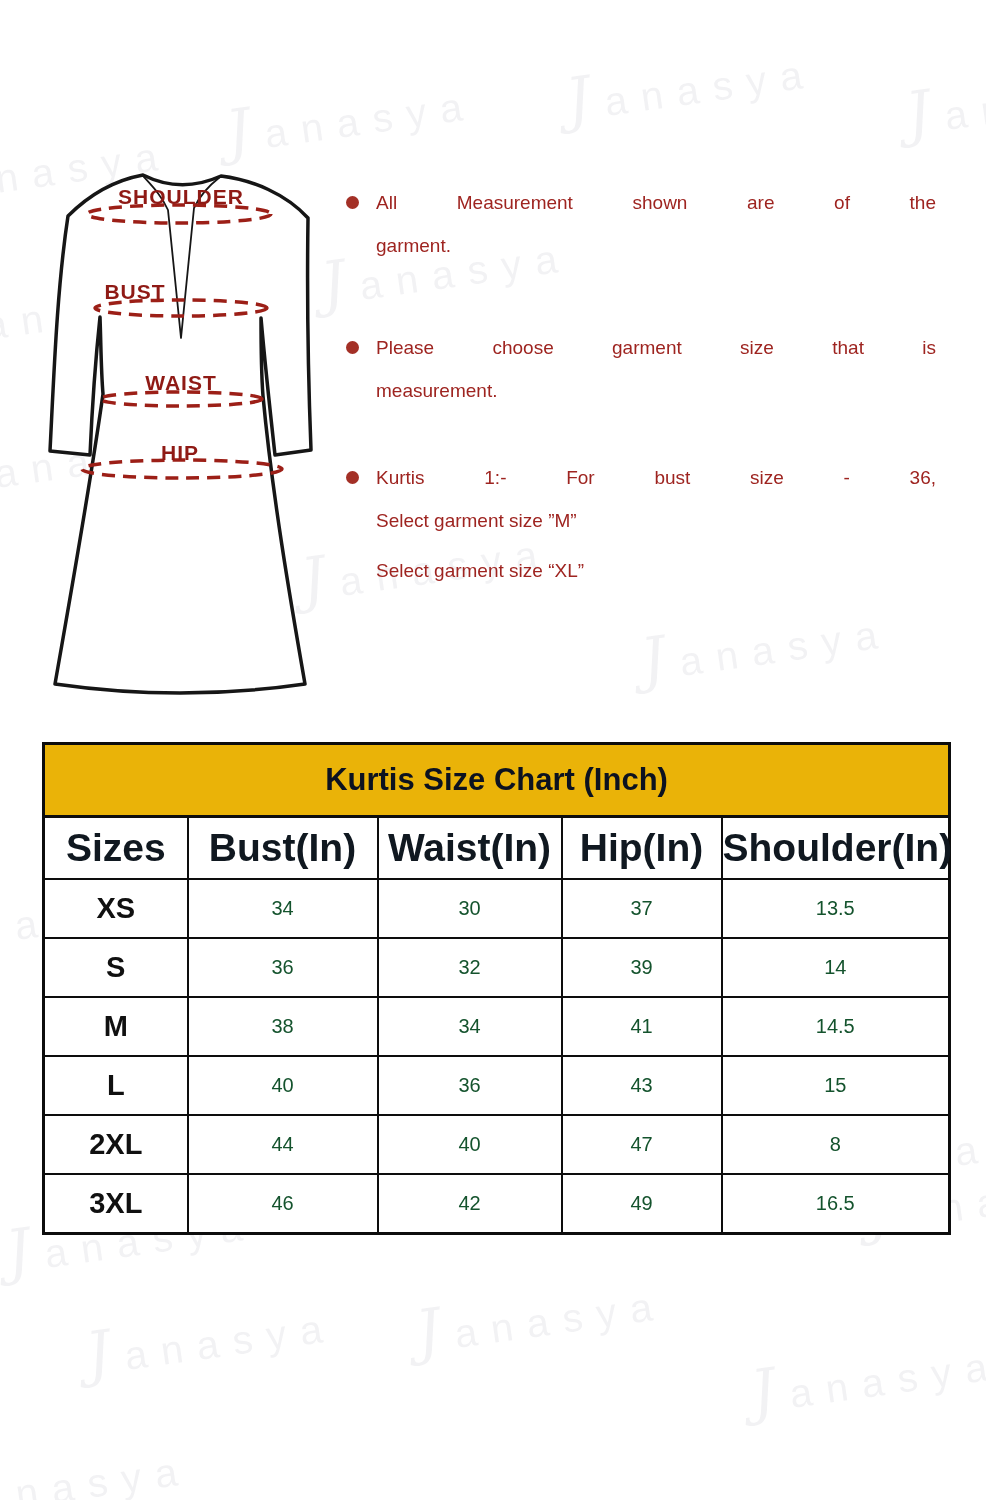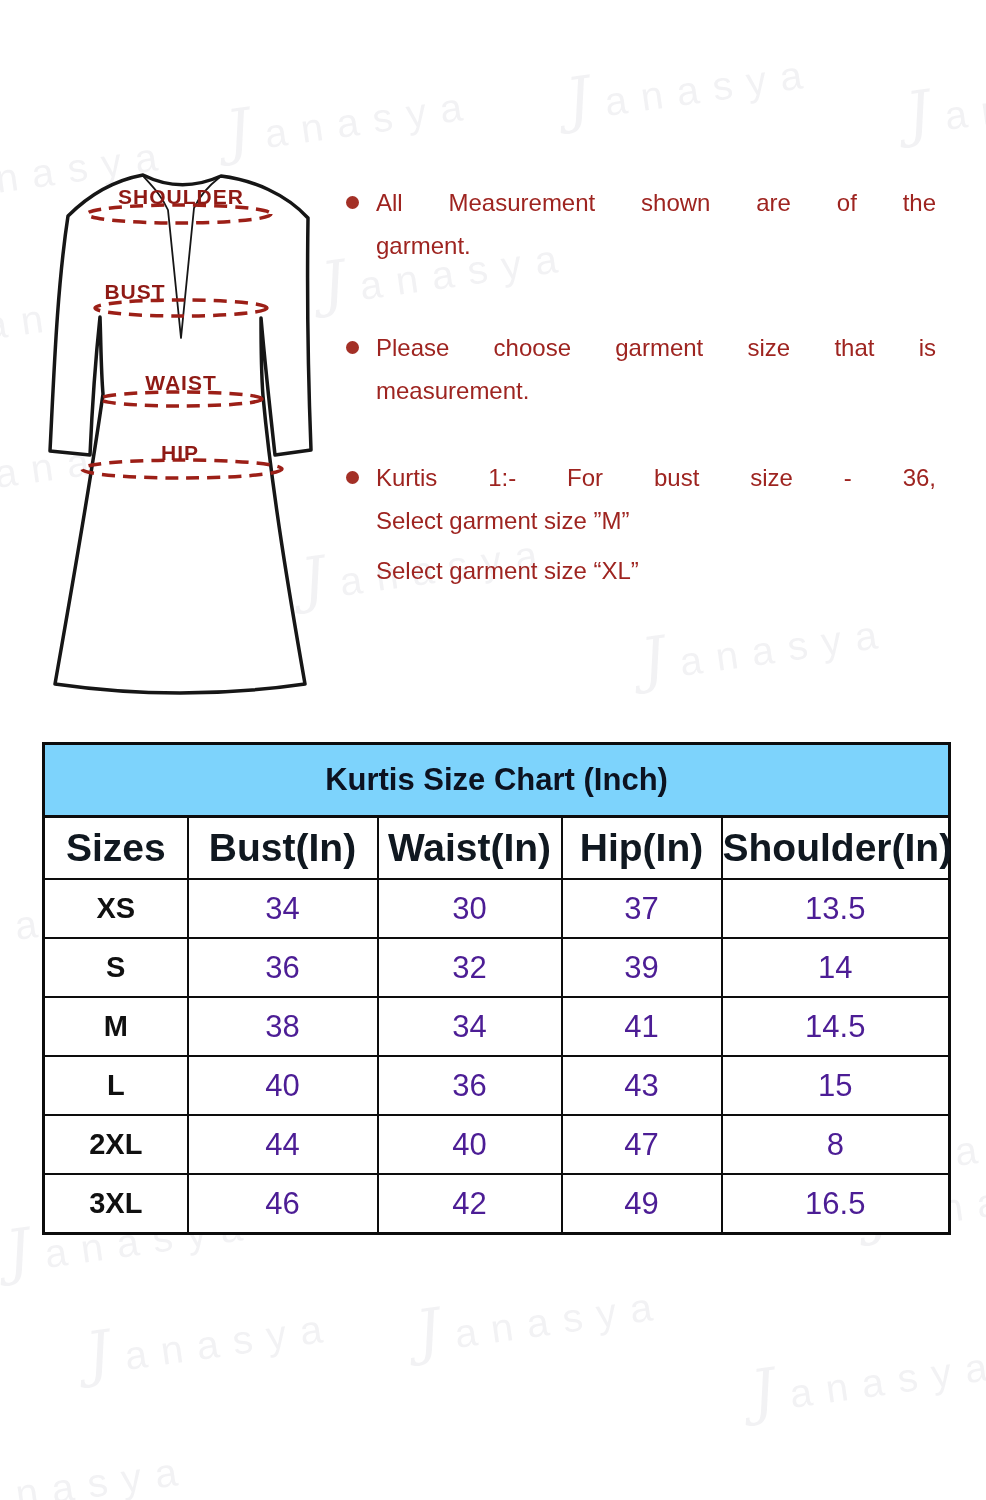--- a/index.html
+++ b/index.html
@@ -13,38 +13,38 @@
   .wm::first-letter{font-family:"DejaVu Serif",serif;font-style:italic;font-size:60px;}
 
   
   .diagram{position:absolute;left:28px;top:158px;width:310px;height:540px;}
   .diagram svg{display:block;}
   .mlabel{font-family:"Liberation Sans",sans-serif;font-weight:bold;font-size:21px;
           letter-spacing:1px;}
 
   
   .notes{position:absolute;left:338px;top:181px;width:598px;color:#9e2420;}
-  .note{position:relative;padding-left:38px;font-size:24px;line-height:43px;}
+  .note{position:relative;padding-left:38px;font-size:19px;line-height:43px;}
   .note .dot{position:absolute;left:8px;top:15px;width:13px;height:13px;border-radius:50%;
              background:#a33026;}
   .n2{margin-top:59px;}
   .n3{margin-top:44px;}
   .ex2{margin-top:7px;}
   .jline{text-align:justify;text-align-last:justify;}
   .lline{text-align:left;}
 
   
   .chart{position:absolute;left:42px;top:742px;width:906px;border-collapse:collapse;
          table-layout:fixed;border:3px solid #0d0d0d;}
   .chart td,.chart th{border:2px solid #0d0d0d;text-align:center;vertical-align:middle;
          padding:0;}
-  .title-row td{background:#7dd3fc;height:70px;font-size:31px;font-weight:bold;
+  .title-row td{background:#eab308;height:70px;font-size:31px;font-weight:bold;
          color:#0c1220;border-bottom:3px solid #0d0d0d;}
   .head-row th{height:60px;font-size:39px;font-weight:bold;color:#101820;background:#ffffff;}
-  .data-row td{height:57px;font-size:31px;font-weight:normal;color:#4c1d95;background:#ffffff;}
+  .data-row td{height:57px;font-size:20px;font-weight:normal;color:#14532d;background:#ffffff;}
   .data-row td.size{font-size:29px;font-weight:bold;color:#101010;}
 </style>
 </head>
 <body>
 
 <div class="page">
 
   <div class="wm-layer">
     <span class="wm" style="left:225px;top:80px">Janasya</span>
     <span class="wm" style="left:565px;top:48px">Janasya</span>

